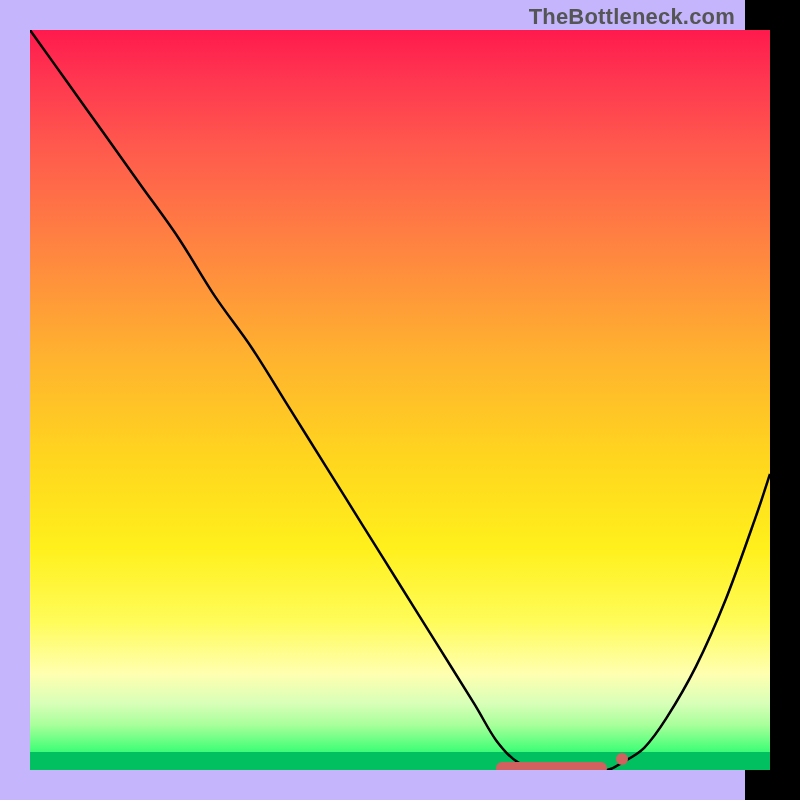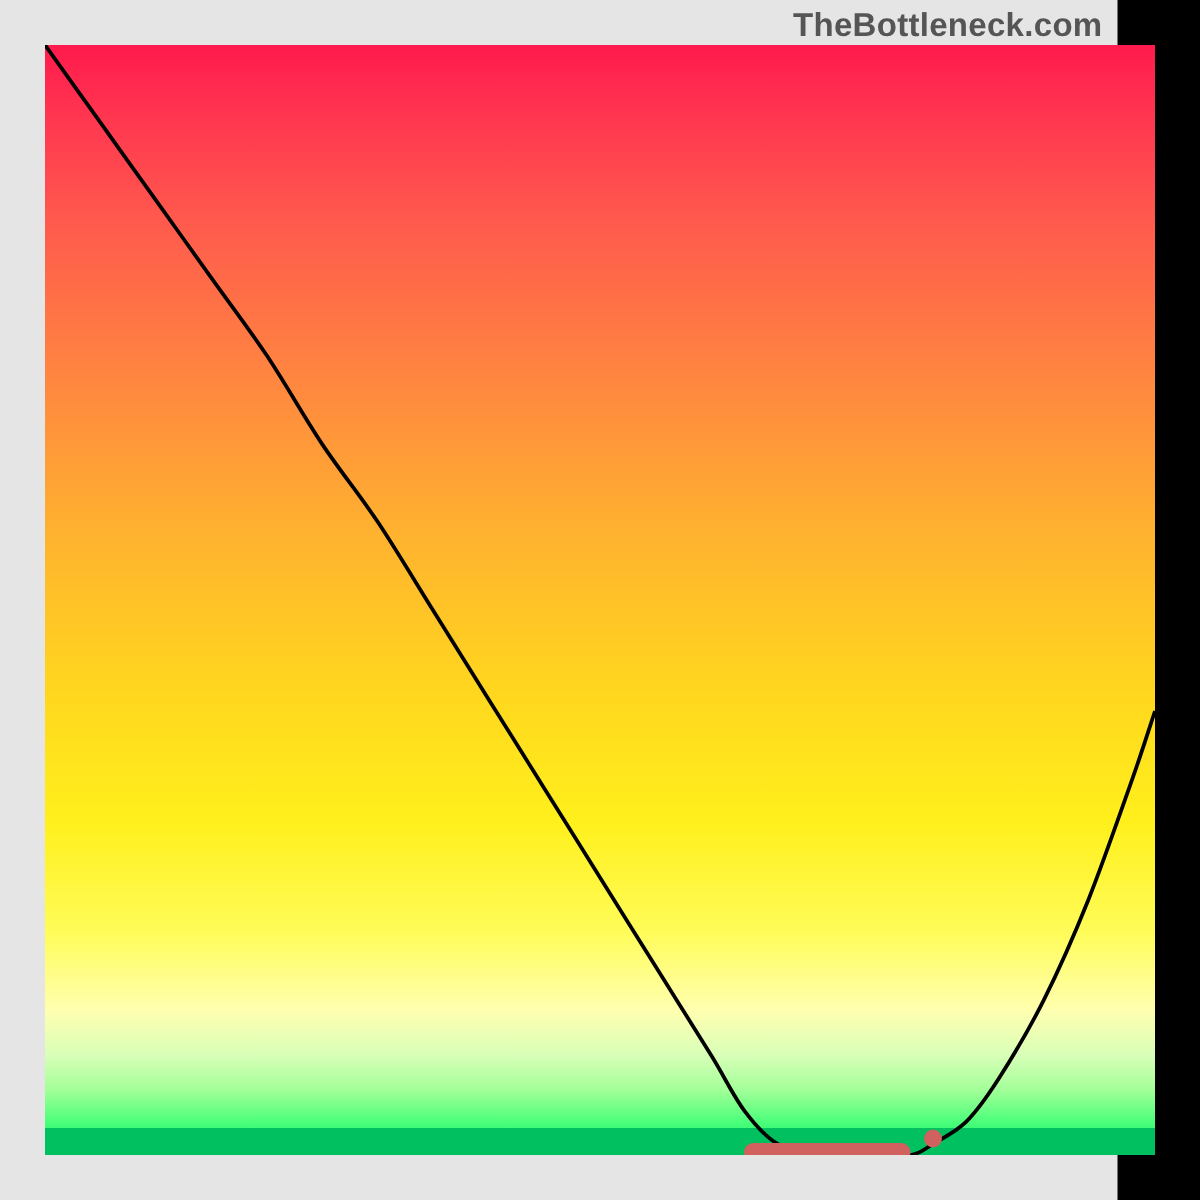--- a/index.html
+++ b/index.html
@@ -7,21 +7,21 @@
     padding: 0;
     width: 800px;
     height: 800px;
     background: #000;
     overflow: hidden;
   }
   .chart-wrap {
     position: relative;
     width: 745px;
     height: 800px;
-    background: #e5e5e5;
+    background: #c4b5fd;
   }
   .plot-area {
     position: absolute;
     left: 30px;
     top: 30px;
     width: 740px;
     height: 740px;
     overflow: hidden;
   }
   .gradient-bg {

